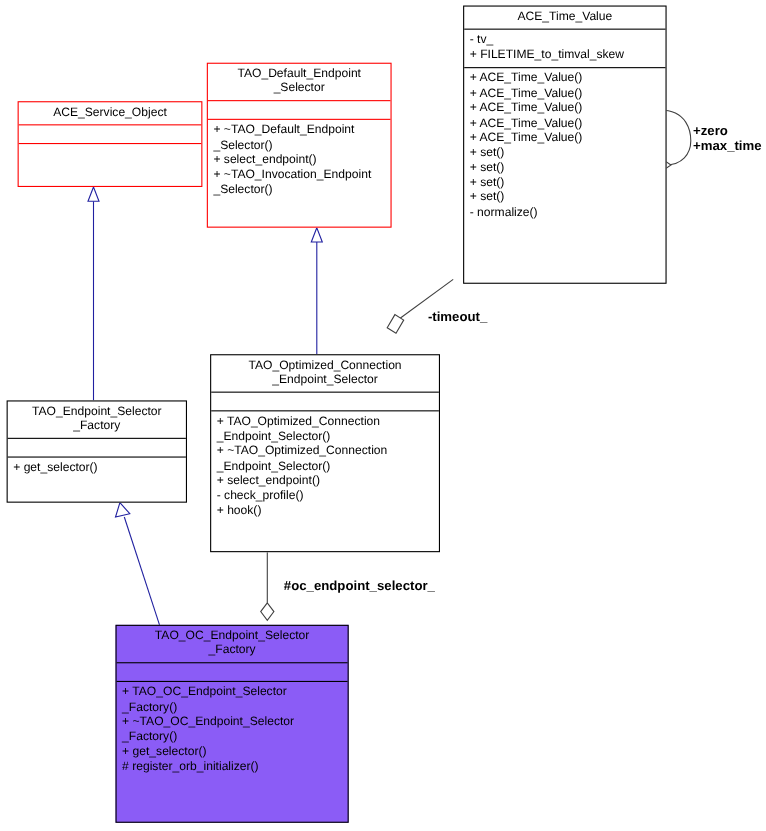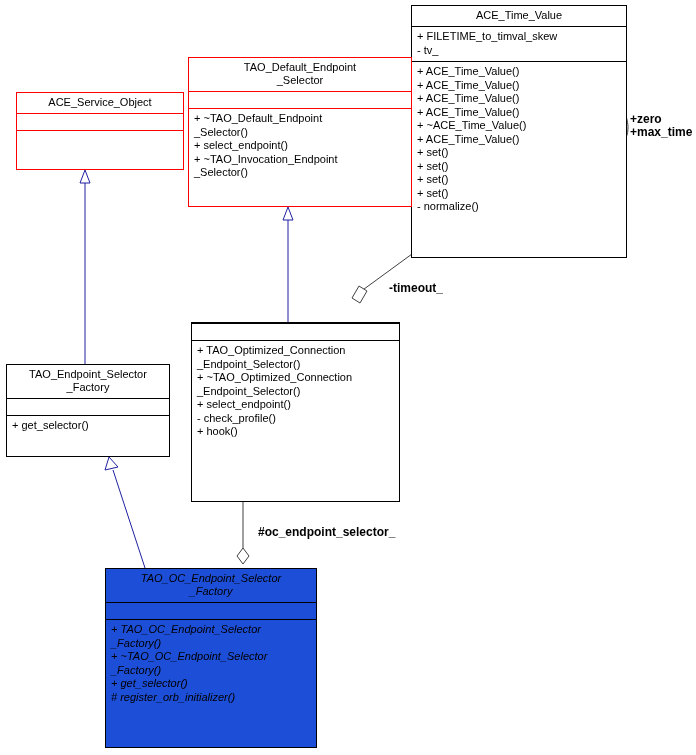--- a/index.html
+++ b/index.html
@@ -16,21 +16,21 @@
     color: #000000;
     overflow: hidden;
   }
   .uml-box {
     position: absolute;
     box-sizing: border-box;
     background: #ffffff;
     border: 1px solid #000000;
   }
   .uml-box.red { border-color: #ff0000; }
-  .uml-box.filled { background: #1d4ed8; font-style: italic; }
+  .uml-box.filled { background: #8b5cf6; }
   .uml-title {
     text-align: center;
     padding: 3px 4px 4px 4px;
     line-height: 13px;
     white-space: pre-line;
   }
   .uml-sep {
     border-top: 1px solid #000000;
   }
   .uml-box.red .uml-sep { border-top-color: #ff0000; }
@@ -97,44 +97,43 @@
     <line x1="243" y1="548" x2="243" y2="502" stroke="#404040" stroke-width="1"></line>
     <polygon points="243,548 237,556 243,564 249,556" fill="#ffffff" stroke="#404040" stroke-width="1"></polygon>
   </g>
 </svg>
 
 <div class="edge-label" style="left:630px; top:113px;">+zero
 +max_time</div>
 <div class="edge-label" style="left:389px; top:282px;">-timeout_</div>
 <div class="edge-label" style="left:258px; top:526px;">#oc_endpoint_selector_</div>
 
-<div class="uml-box" style="left:411px; top:5px; width:216px; height:253px;">
+<div class="uml-box" style="left:421px; top:5px; width:185px; height:253px;">
   <div class="uml-title">ACE_Time_Value</div>
   <div class="uml-sep"></div>
   <div class="uml-attrs">
+    <div class="uml-row">- tv_</div>
     <div class="uml-row">+ FILETIME_to_timval_skew</div>
-    <div class="uml-row">- tv_</div>
   </div>
   <div class="uml-sep"></div>
   <div class="uml-ops">
     <div class="uml-row">+ ACE_Time_Value()</div>
     <div class="uml-row">+ ACE_Time_Value()</div>
     <div class="uml-row">+ ACE_Time_Value()</div>
     <div class="uml-row">+ ACE_Time_Value()</div>
-    <div class="uml-row">+ ~ACE_Time_Value()</div>
     <div class="uml-row">+ ACE_Time_Value()</div>
     <div class="uml-row">+ set()</div>
     <div class="uml-row">+ set()</div>
     <div class="uml-row">+ set()</div>
     <div class="uml-row">+ set()</div>
     <div class="uml-row">- normalize()</div>
   </div>
 </div>
 
-<div class="uml-box red" style="left:188px; top:57px; width:224px; height:150px;">
+<div class="uml-box red" style="left:188px; top:57px; width:168px; height:150px;">
   <div class="uml-title">TAO_Default_Endpoint
 _Selector</div>
   <div class="uml-sep"></div>
   <div class="uml-attrs empty"></div>
   <div class="uml-sep"></div>
   <div class="uml-ops">
     <div class="uml-row">+ ~TAO_Default_Endpoint
 _Selector()</div>
     <div class="uml-row">+ select_endpoint()</div>
     <div class="uml-row">+ ~TAO_Invocation_Endpoint
@@ -155,20 +154,22 @@
 _Factory</div>
   <div class="uml-sep"></div>
   <div class="uml-attrs empty"></div>
   <div class="uml-sep"></div>
   <div class="uml-ops">
     <div class="uml-row">+ get_selector()</div>
   </div>
 </div>
 
 <div class="uml-box" style="left:191px; top:322px; width:209px; height:180px;">
+  <div class="uml-title">TAO_Optimized_Connection
+_Endpoint_Selector</div>
   <div class="uml-sep"></div>
   <div class="uml-attrs empty"></div>
   <div class="uml-sep"></div>
   <div class="uml-ops">
     <div class="uml-row">+ TAO_Optimized_Connection
 _Endpoint_Selector()</div>
     <div class="uml-row">+ ~TAO_Optimized_Connection
 _Endpoint_Selector()</div>
     <div class="uml-row">+ select_endpoint()</div>
     <div class="uml-row">- check_profile()</div>

